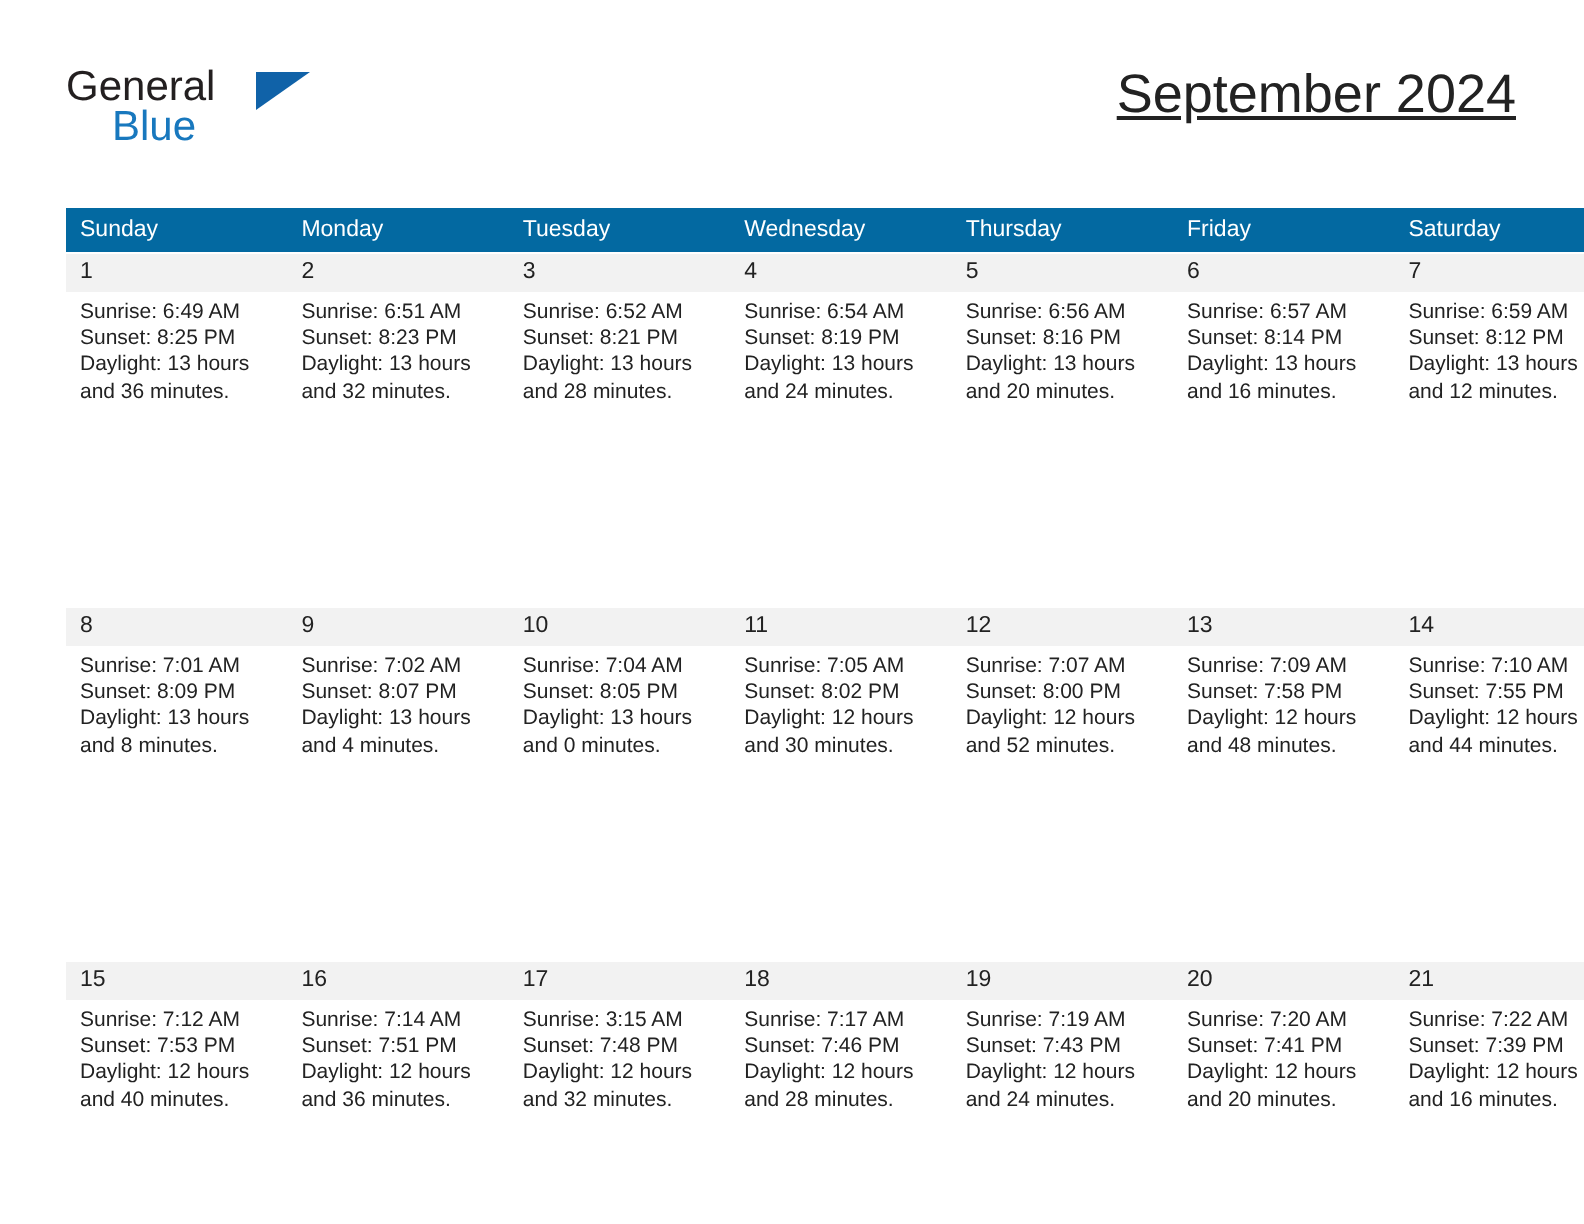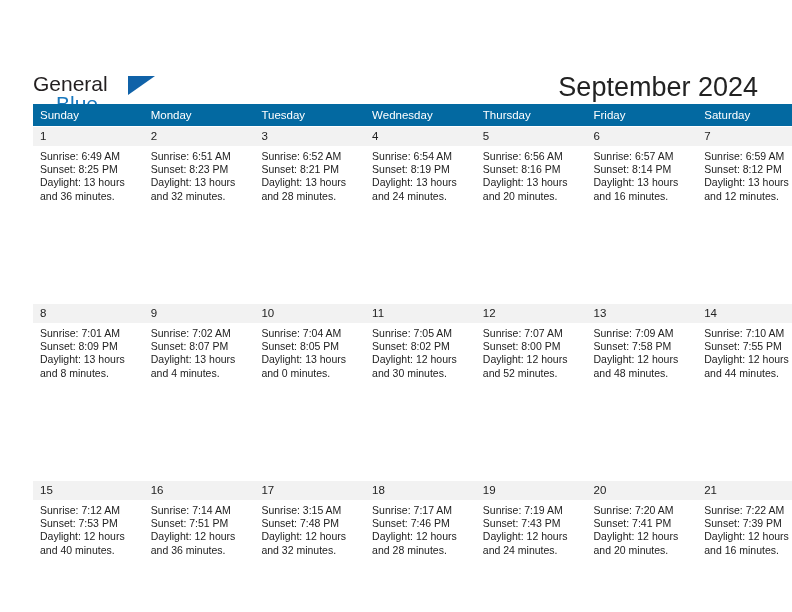--- a/index.html
+++ b/index.html
@@ -21,21 +21,20 @@
     box-sizing: border-box;
   }
 
   
   .header {
     position: absolute;
     left: 0;
     top: 0;
     width: 792px;
     height: 100px;
-    margin-top: 40px;
   }
   .logo {
     position: absolute;
     left: 33px;
     top: 33px;
     width: 180px;
     height: 46px;
   }
   .logo-row1 {
     position: absolute;
@@ -67,20 +66,21 @@
   }
   .title {
     position: absolute;
     right: 34px;
     top: 32px;
     font-size: 27px;
     color: #222222;
     text-align: right;
     white-space: nowrap;
     font-weight: normal;
+    text-decoration: underline;
   }
   .subtitle {
     position: absolute;
     right: 34px;
     top: 78px;
     font-size: 14px;
     color: #222222;
     text-align: right;
     white-space: nowrap;
   }

